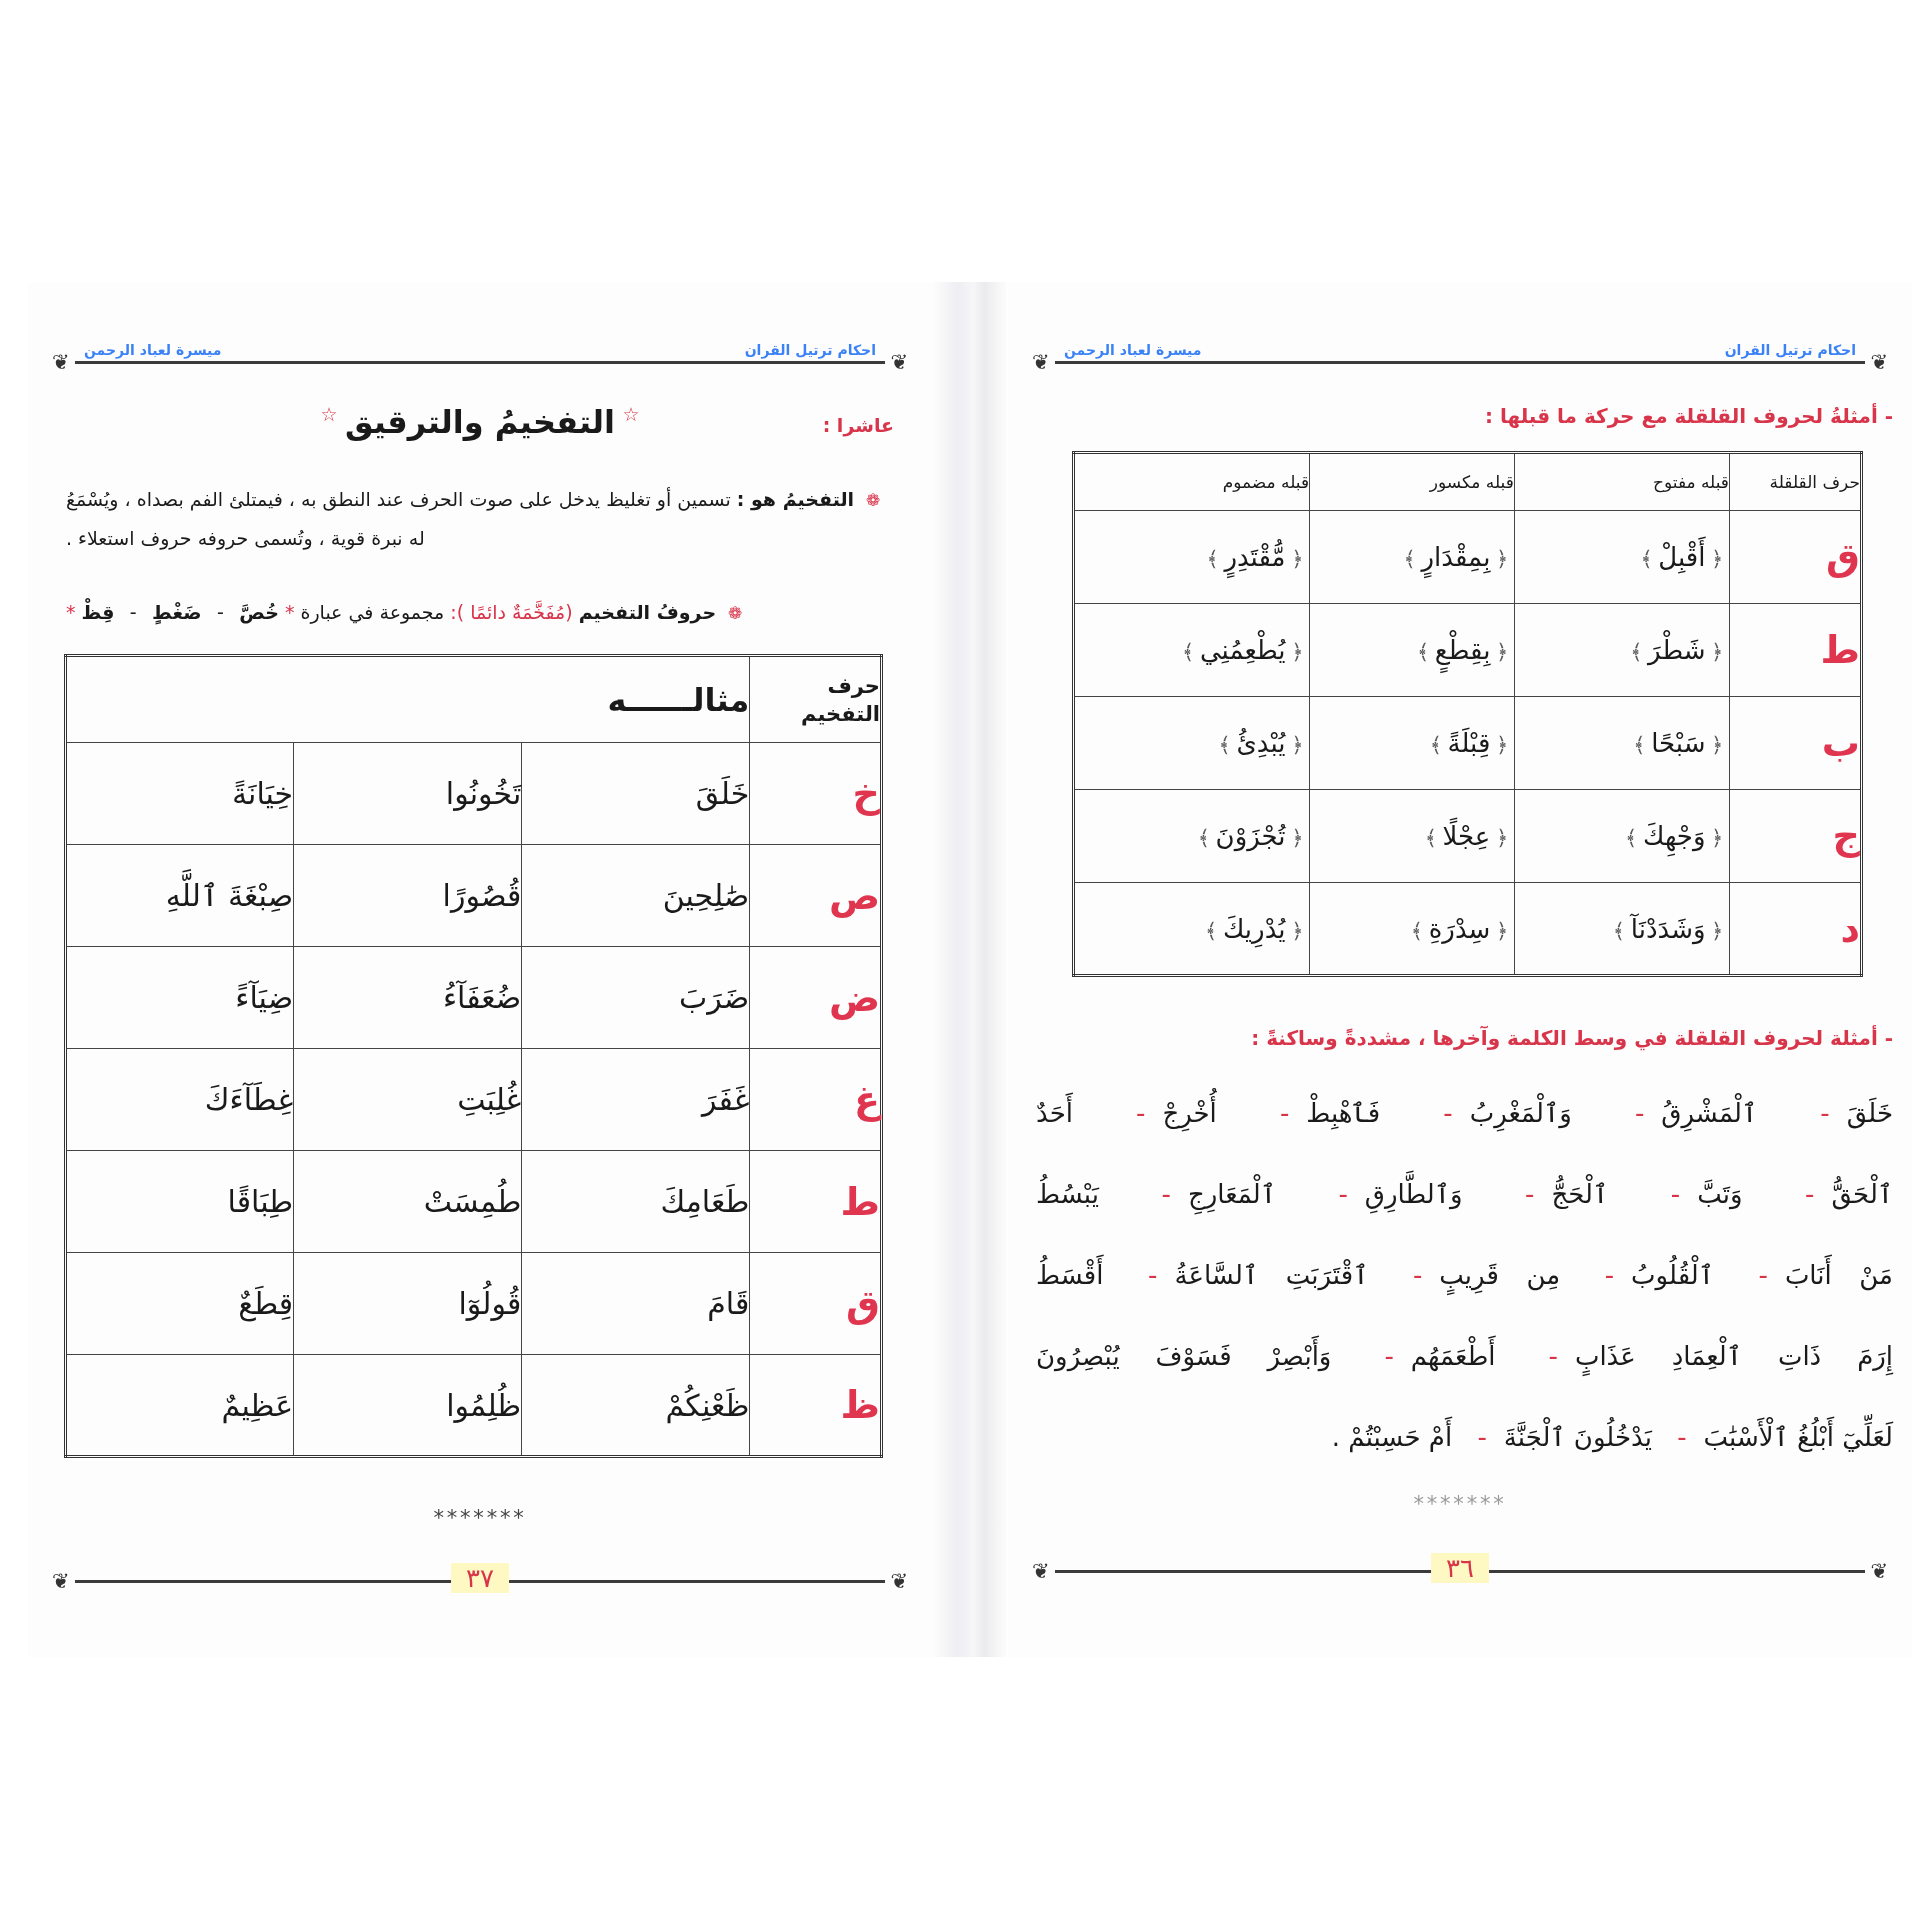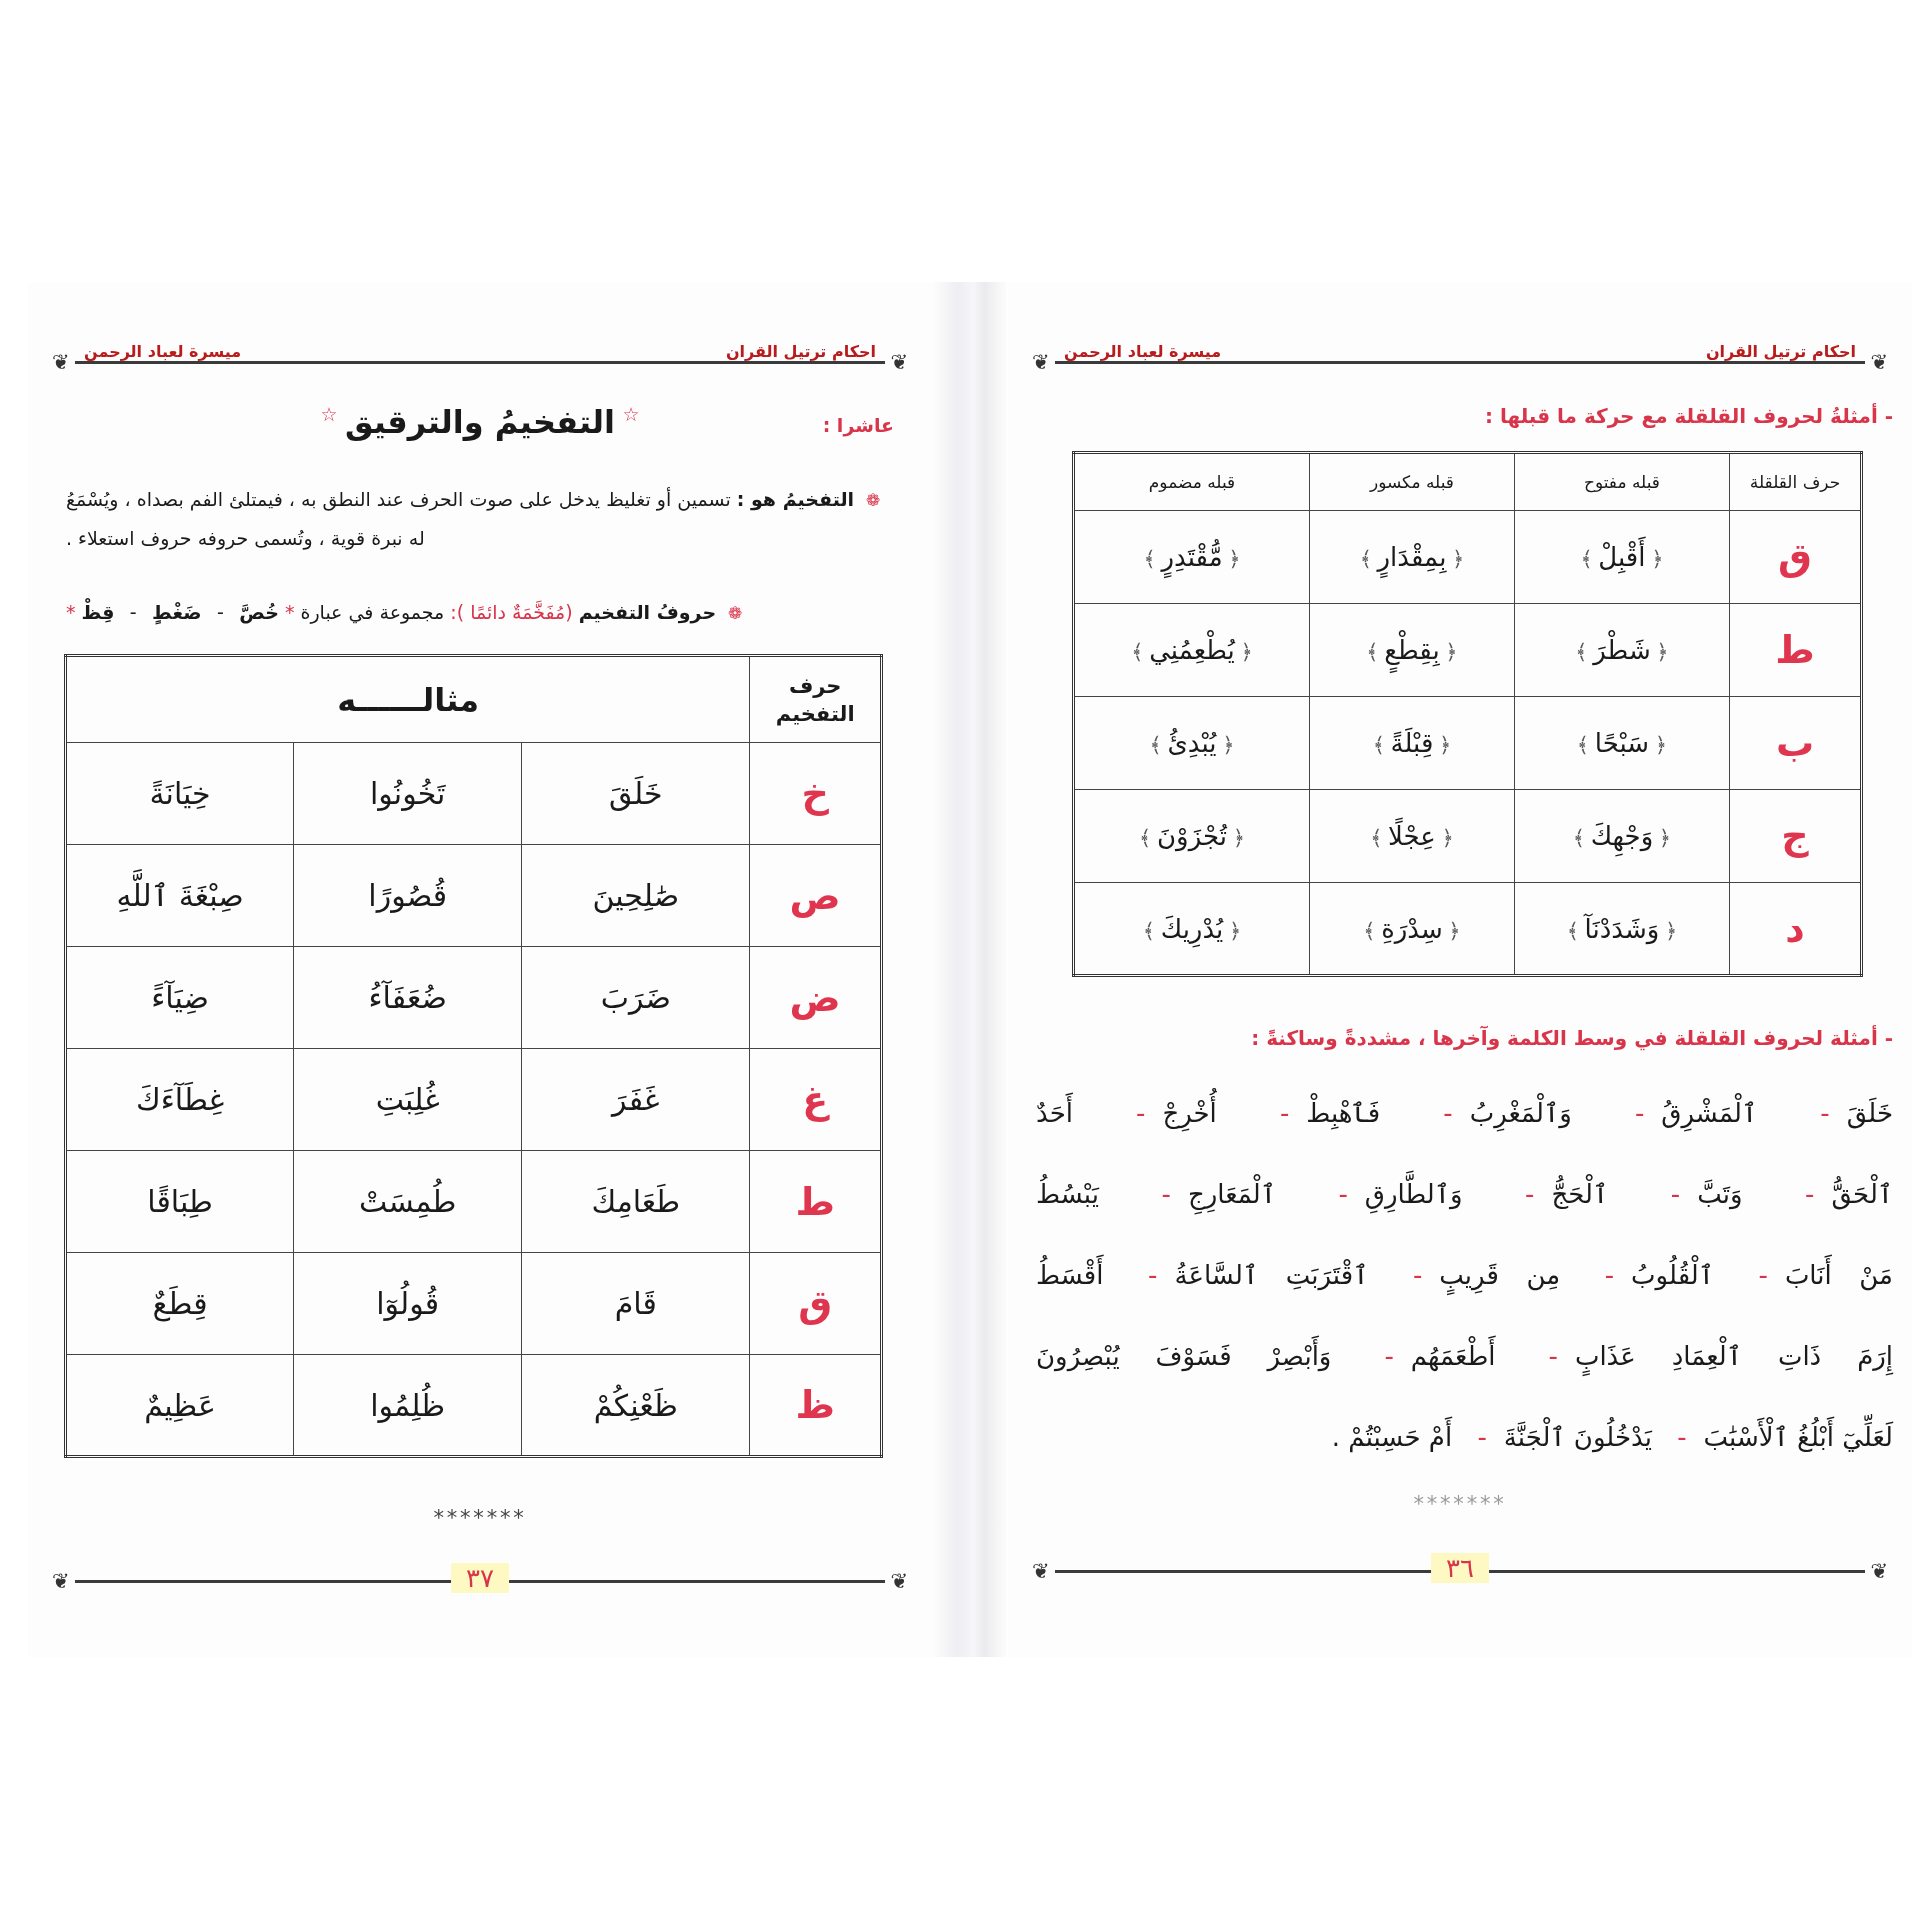--- a/index.html
+++ b/index.html
@@ -10,40 +10,40 @@
   .page { position: absolute; top: 0; height: 1375px; background: #fdfdfd; direction: rtl; }
   .page.left { left: 28px; width: 904px; }
   .page.right { left: 1008px; width: 904px; }
   .gutter {
     position: absolute; left: 932px; top: 0; width: 75px; height: 1375px;
     background: linear-gradient(to right, #fdfdfd 0%, #eeeef3 35%, #f6f6f8 55%, #ebebee 70%, #fdfdfd 100%);
   }
 
   
   .run-head { position: absolute; left: 28px; right: 28px; top: 60px; height: 38px; }
-  .run-head .rh-text { position: absolute; top: 0; font-size: 16px; color: #b91c1c; font-weight: bold; }
+  .run-head .rh-text { position: absolute; top: 0; font-size: 14px; color: #3b82f6; font-weight: bold; }
   .run-head .rh-right { right: 28px; }
   .run-head .rh-left { left: 28px; }
   .rule { position: absolute; left: 19px; right: 19px; height: 2.8px; background: #3b3b3b; }
   .run-head .rule { top: 19px; }
   .orn { position: absolute; width: 32px; height: 28px; font-size: 21px; line-height: 28px; color: #333; text-align: center; }
 
   
   .sec-label { position: absolute; right: 38px; top: 132px; font-size: 19px; color: #d8344a; font-weight: bold; }
   .sec-title { position: absolute; left: 0; right: 0; top: 121px; text-align: center; font-size: 32px; font-weight: bold; color: #1a1a1a; letter-spacing: 0.9px; }
   .sec-title .star { color: #d8344a; font-size: 19px; vertical-align: top; margin: 0 7.5px; }
 
   .para { position: absolute; right: 38px; left: 38px; font-size: 19px; line-height: 38px; text-align: left; }
   .para .bullet { color: #d8344a; font-size: 17px; margin-left: 5.6px; }
   .para .bold { font-weight: bold; }
   .para .red { color: #d8344a; }
   .para .sep { margin: 0 9.4px; }
 
   table.grid { position: absolute; border-collapse: collapse; border: 3.8px double #333; direction: rtl; }
-  table.grid td, table.grid th { border: 1.4px solid #444; text-align: center; vertical-align: middle; }
+  table.grid td, table.grid th { border: 1.4px solid #444; text-align: right; vertical-align: middle; }
 
   .tafkhim { left: 36px; top: 372px; width: 819px; }
   .tafkhim th.col-letter { width: 132px; height: 87px; font-size: 21px; font-weight: bold; line-height: 28px; }
   .tafkhim th.col-example { font-size: 32px; font-weight: bold; letter-spacing: 3.8px; }
   .tafkhim td { height: 102px; font-size: 30px; }
   .tafkhim td.letter { font-size: 38px; font-weight: bold; color: #e0354f; }
   .tafkhim td.word { width: 229px; }
 
   .stars { position: absolute; left: 0; right: 0; text-align: center; font-size: 21px; color: #444; letter-spacing: 2.8px; }
 

